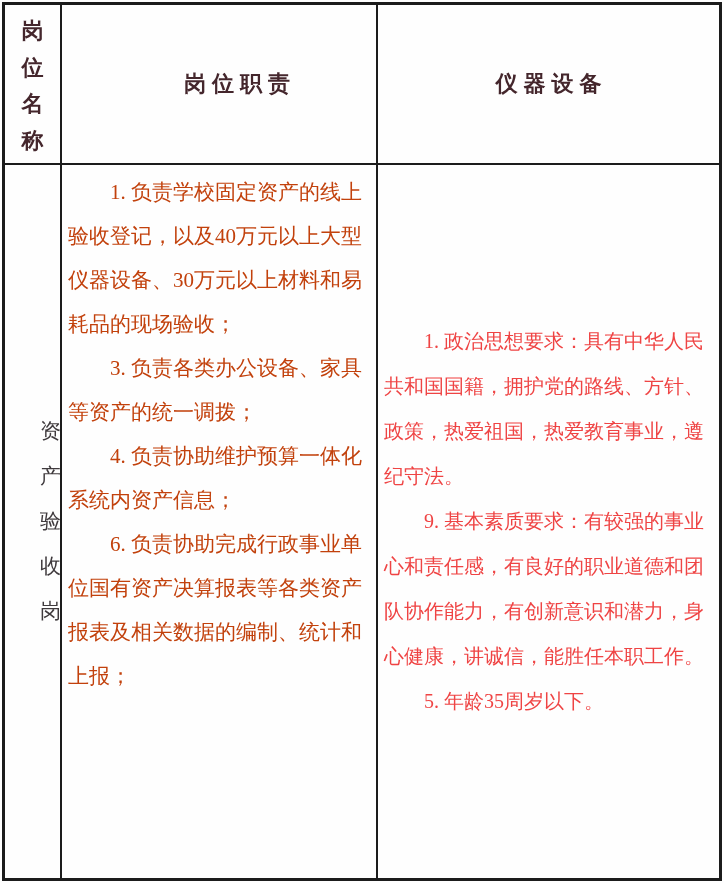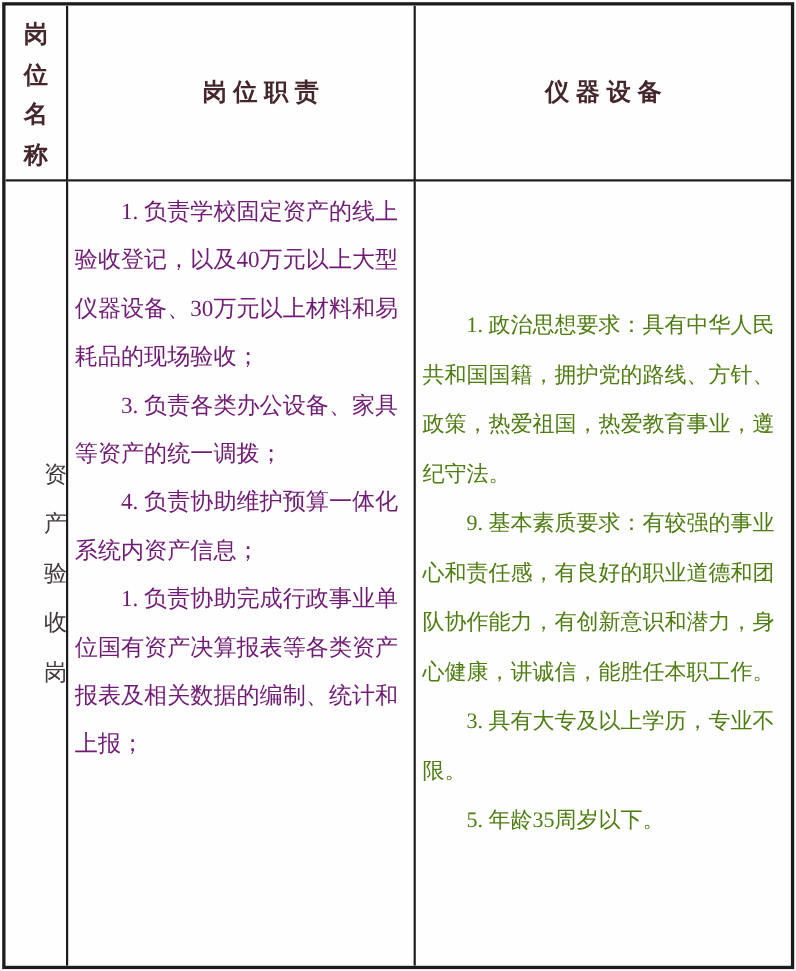--- a/index.html
+++ b/index.html
@@ -54,32 +54,32 @@
     font-size: 21px;
     color: #3f3a3d;
   }
   .name-cell .vchar { line-height: 45px; }
 
   
   .duties-cell {
     padding: 5px 6px 0 6px;
     font-size: 21px;
     line-height: 44px;
-    color: #701a75;
+    color: #c2410c;
     text-align: left;
   }
   
   .req-cell {
     display: flex;
     flex-direction: column;
     justify-content: center;
     padding: 0 6px;
     font-size: 20px;
     line-height: 45px;
-    color: #4d7c0f;
+    color: #ef4444;
     text-align: left;
   }
   .para {
     white-space: pre-line;
     text-indent: 2em;
   }
 </style>
 </head>
 <body>
 
@@ -111,34 +111,32 @@
 
     <div class="cell duties-cell br">
         <div class="para">1. 负责学校固定资产的线上
 验收登记，以及40万元以上大型
 仪器设备、30万元以上材料和易
 耗品的现场验收；</div>
         <div class="para">3. 负责各类办公设备、家具
 等资产的统一调拨；</div>
         <div class="para">4. 负责协助维护预算一体化
 系统内资产信息；</div>
-        <div class="para">1. 负责协助完成行政事业单
+        <div class="para">6. 负责协助完成行政事业单
 位国有资产决算报表等各类资产
 报表及相关数据的编制、统计和
 上报；</div>
       </div>
 
     <div class="cell req-cell">
         <div class="para">1. 政治思想要求：具有中华人民
 共和国国籍，拥护党的路线、方针、
 政策，热爱祖国，热爱教育事业，遵
 纪守法。</div>
         <div class="para">9. 基本素质要求：有较强的事业
 心和责任感，有良好的职业道德和团
 队协作能力，有创新意识和潜力，身
 心健康，讲诚信，能胜任本职工作。</div>
-        <div class="para">3. 具有大专及以上学历，专业不
-限。</div>
         <div class="para">5. 年龄35周岁以下。</div>
       </div>
 
   </div>
 </div>
 
 </body></html>

